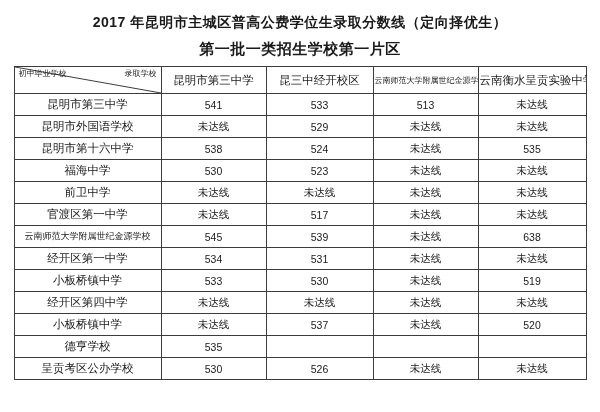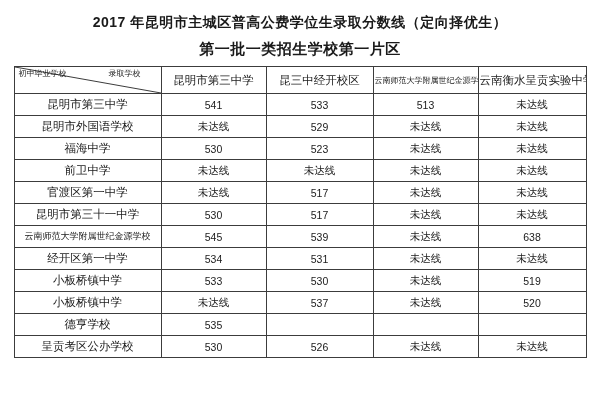--- a/index.html
+++ b/index.html
@@ -55,21 +55,21 @@
     padding: 0;
   }
   th.corner svg {
     position: absolute;
     left: 0; top: 0;
     width: 100%; height: 100%;
     display: block;
   }
   th.corner .corner-tr {
     position: absolute;
-    top: 1px; right: 20px;
+    top: 1px; right: 4px;
     font-size: 8px;
   }
   th.corner .corner-bl {
     position: absolute;
     bottom: 14px; left: 4px;
     font-size: 8px;
   }
 </style>
 </head>
 <body>
@@ -110,43 +110,43 @@
         <td>未达线</td>
       </tr>
       <tr>
         <td class="school">昆明市外国语学校</td>
         <td>未达线</td>
         <td>529</td>
         <td>未达线</td>
         <td>未达线</td>
       </tr>
       <tr>
+        <td class="school">昆明市第十六中学</td>
+        <td>538</td>
+        <td>524</td>
+        <td>未达线</td>
+        <td>535</td>
+      </tr>
+      <tr>
         <td class="school">福海中学</td>
         <td>530</td>
         <td>523</td>
         <td>未达线</td>
         <td>未达线</td>
       </tr>
       <tr>
         <td class="school">前卫中学</td>
         <td>未达线</td>
         <td>未达线</td>
         <td>未达线</td>
         <td>未达线</td>
       </tr>
       <tr>
         <td class="school">官渡区第一中学</td>
         <td>未达线</td>
-        <td>517</td>
-        <td>未达线</td>
-        <td>未达线</td>
-      </tr>
-      <tr>
-        <td class="school">昆明市第三十一中学</td>
-        <td>530</td>
         <td>517</td>
         <td>未达线</td>
         <td>未达线</td>
       </tr>
       <tr>
         <td class="school small">云南师范大学附属世纪金源学校</td>
         <td>545</td>
         <td>539</td>
         <td>未达线</td>
         <td>638</td>
@@ -159,20 +159,27 @@
         <td>未达线</td>
       </tr>
       <tr>
         <td class="school">小板桥镇中学</td>
         <td>533</td>
         <td>530</td>
         <td>未达线</td>
         <td>519</td>
       </tr>
       <tr>
+        <td class="school">经开区第四中学</td>
+        <td>未达线</td>
+        <td>未达线</td>
+        <td>未达线</td>
+        <td>未达线</td>
+      </tr>
+      <tr>
         <td class="school">小板桥镇中学</td>
         <td>未达线</td>
         <td>537</td>
         <td>未达线</td>
         <td>520</td>
       </tr>
       <tr>
         <td class="school">德亨学校</td>
         <td>535</td>
         <td></td>

